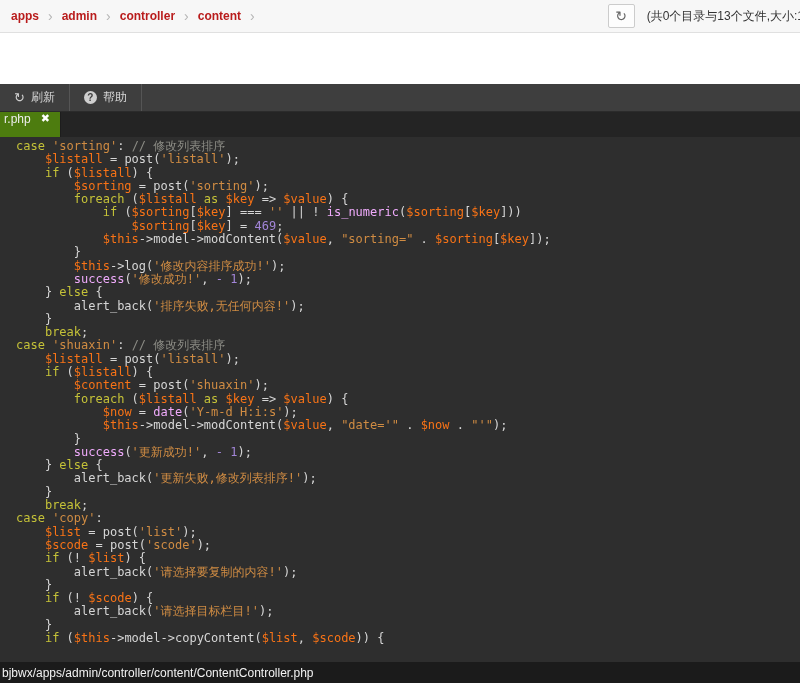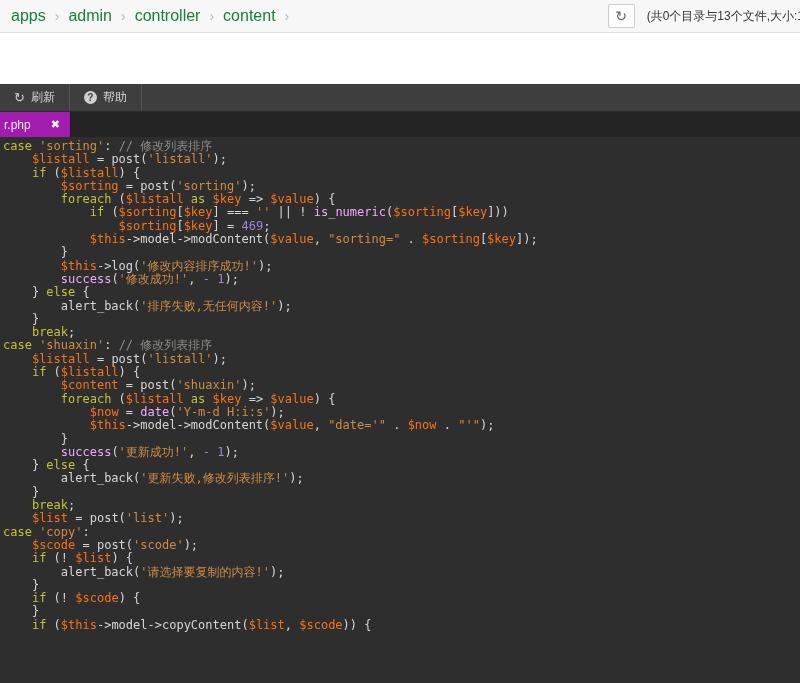--- a/index.html
+++ b/index.html
@@ -5,51 +5,51 @@
   * { margin:0; padding:0; box-sizing:border-box; }
   html,body { width:800px; height:683px; overflow:hidden; }
   body { font-family:"Liberation Sans", sans-serif; background:#ffffff; }
   .page { width:800px; height:683px; display:flex; flex-direction:column; }
 
   
   .crumb-bar { height:33px; background:#f7f7f7; border-bottom:1px solid #e0e0e0;
     display:flex; align-items:center; justify-content:space-between;
     padding-left:4px; overflow:hidden; flex:0 0 auto; }
   .crumbs { display:flex; align-items:center; }
-  .crumb { font-size:16px; color:#15803d; padding:0 7px; cursor:pointer; white-space:nowrap; }
+  .crumb { font-size:12px; color:#b91c1c; padding:0 7px; cursor:pointer; white-space:nowrap;font-weight:bold; }
   .crumb-sep { color:#b5b5b5; font-size:14px; padding:0 2px; }
   .crumb-right { display:flex; align-items:center; white-space:nowrap; margin-right:-4px; }
   .refresh-btn { width:27px; height:24px; border:1px solid #cccccc; background:#fdfdfd;
     color:#666; font-size:14px; border-radius:2px; cursor:pointer; line-height:20px; }
   .dir-summary { font-size:12px; color:#333; margin-left:12px; }
 
   .white-gap { height:51px; background:#ffffff; flex:0 0 auto; }
 
   
   .toolbar { height:28px; background:#3e3e3e; display:flex; align-items:stretch;
     border-bottom:1px solid #2b2b2b; flex:0 0 auto; }
   .tb-btn { display:flex; align-items:center; gap:6px; padding:0 14px; background:transparent;
     border:none; border-right:1px solid #555; color:#d5d5d5; font-size:12px; cursor:pointer;
     font-family:"Liberation Sans", sans-serif; }
   .tb-ico { font-size:13px; color:#cfcfcf; }
   .help-circle { width:13px; height:13px; border-radius:50%; background:#cfcfcf; color:#3e3e3e;
     font-size:10px; font-weight:bold; display:inline-flex; align-items:center; justify-content:center; }
 
   
   .tabbar { height:25px; background:#242424; display:flex; align-items:stretch; flex:0 0 auto; }
-  .tab { display:flex; align-items:center; gap:20px; padding:0 10px 0 4px; background:#a21caf;
+  .tab { display:flex; align-items:flex-start; gap:10px; padding:0 10px 0 4px; background:#4d7c0f;
     color:#eeeeee; font-size:12px; cursor:pointer; border-right:1px solid #1d1d1d; }
   .tab-label { white-space:nowrap; }
   .tab-close { font-size:11px; color:#ffffff; cursor:pointer; }
 
   
   .code-area { flex:1 1 auto; background:#2e2e2e; padding:3px 0 0 3px;
     font-family:"DejaVu Sans Mono", monospace; font-size:12px; line-height:13.3px;
     overflow:hidden; cursor:text; }
-  .code-line { white-space:pre; height:13.3px; }
+  .code-line { white-space:pre; height:13.3px;margin-left:13px; }
   .tok-p { color:#d6d6d6; }
   .tok-k { color:#c5c238; }
   .tok-v { color:#f97316; }
   .tok-s { color:#d08c43; }
   .tok-f { color:#f0abfc; }
   .tok-n { color:#a285d8; }
   .tok-c { color:#8c8c85; }
 
   
   .status-bar { height:21px; background:#1b1b1b; color:#f2f2f2; font-size:12px;
@@ -119,25 +119,29 @@
       <div class="code-line"><span class="tok-p">        </span><span class="tok-v">$content</span><span class="tok-p"> = post(</span><span class="tok-s">'shuaxin'</span><span class="tok-p">);</span></div>
       <div class="code-line"><span class="tok-p">        </span><span class="tok-k">foreach</span><span class="tok-p"> (</span><span class="tok-v">$listall</span><span class="tok-p"> </span><span class="tok-k">as</span><span class="tok-p"> </span><span class="tok-v">$key</span><span class="tok-p"> =&gt; </span><span class="tok-v">$value</span><span class="tok-p">) {</span></div>
       <div class="code-line"><span class="tok-p">            </span><span class="tok-v">$now</span><span class="tok-p"> = </span><span class="tok-f">date</span><span class="tok-p">(</span><span class="tok-s">'Y-m-d H:i:s'</span><span class="tok-p">);</span></div>
       <div class="code-line"><span class="tok-p">            </span><span class="tok-v">$this</span><span class="tok-p">-&gt;model-&gt;modContent(</span><span class="tok-v">$value</span><span class="tok-p">, </span><span class="tok-s">"date='"</span><span class="tok-p"> . </span><span class="tok-v">$now</span><span class="tok-p"> . </span><span class="tok-s">"'"</span><span class="tok-p">);</span></div>
       <div class="code-line"><span class="tok-p">        }</span></div>
       <div class="code-line"><span class="tok-p">        </span><span class="tok-f">success</span><span class="tok-p">(</span><span class="tok-s">'更新成功!'</span><span class="tok-p">, </span><span class="tok-n">- 1</span><span class="tok-p">);</span></div>
       <div class="code-line"><span class="tok-p">    } </span><span class="tok-k">else</span><span class="tok-p"> {</span></div>
       <div class="code-line"><span class="tok-p">        alert_back(</span><span class="tok-s">'更新失败,修改列表排序!'</span><span class="tok-p">);</span></div>
       <div class="code-line"><span class="tok-p">    }</span></div>
       <div class="code-line"><span class="tok-p">    </span><span class="tok-k">break</span><span class="tok-p">;</span></div>
+      <div class="code-line"><span class="tok-k">case</span><span class="tok-p"> </span><span class="tok-s">'copy'</span><span class="tok-p">:</span></div>
       <div class="code-line"><span class="tok-p">    </span><span class="tok-v">$list</span><span class="tok-p"> = post(</span><span class="tok-s">'list'</span><span class="tok-p">);</span></div>
-      <div class="code-line"><span class="tok-k">case</span><span class="tok-p"> </span><span class="tok-s">'copy'</span><span class="tok-p">:</span></div>
       <div class="code-line"><span class="tok-p">    </span><span class="tok-v">$scode</span><span class="tok-p"> = post(</span><span class="tok-s">'scode'</span><span class="tok-p">);</span></div>
       <div class="code-line"><span class="tok-p">    </span><span class="tok-k">if</span><span class="tok-p"> (! </span><span class="tok-v">$list</span><span class="tok-p">) {</span></div>
       <div class="code-line"><span class="tok-p">        alert_back(</span><span class="tok-s">'请选择要复制的内容!'</span><span class="tok-p">);</span></div>
       <div class="code-line"><span class="tok-p">    }</span></div>
       <div class="code-line"><span class="tok-p">    </span><span class="tok-k">if</span><span class="tok-p"> (! </span><span class="tok-v">$scode</span><span class="tok-p">) {</span></div>
+      <div class="code-line"><span class="tok-p">        alert_back(</span><span class="tok-s">'请选择目标栏目!'</span><span class="tok-p">);</span></div>
       <div class="code-line"><span class="tok-p">    }</span></div>
       <div class="code-line"><span class="tok-p">    </span><span class="tok-k">if</span><span class="tok-p"> (</span><span class="tok-v">$this</span><span class="tok-p">-&gt;model-&gt;copyContent(</span><span class="tok-v">$list</span><span class="tok-p">, </span><span class="tok-v">$scode</span><span class="tok-p">)) {</span></div>
     </div>
 
+  <div class="status-bar">
+    <span>bjbwx/apps/admin/controller/content/ContentController.php</span>
+  </div>
 
 </div>
 
 </body></html>

